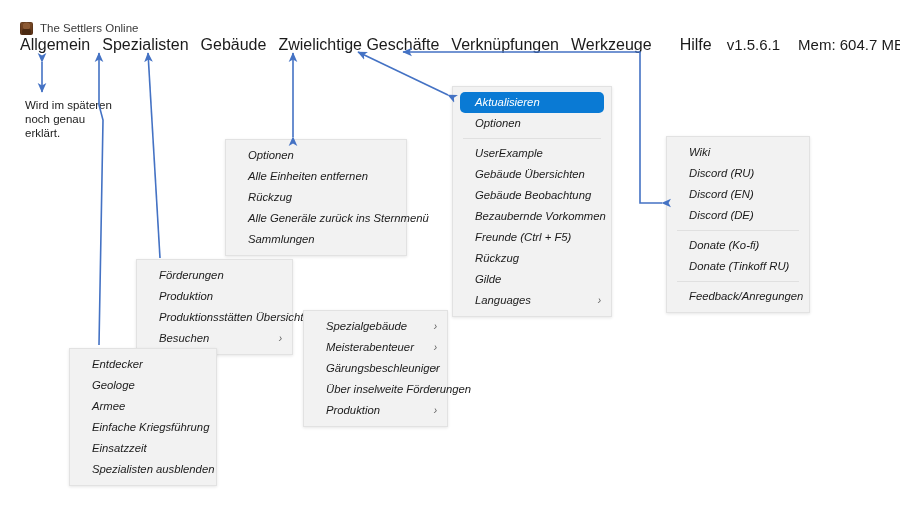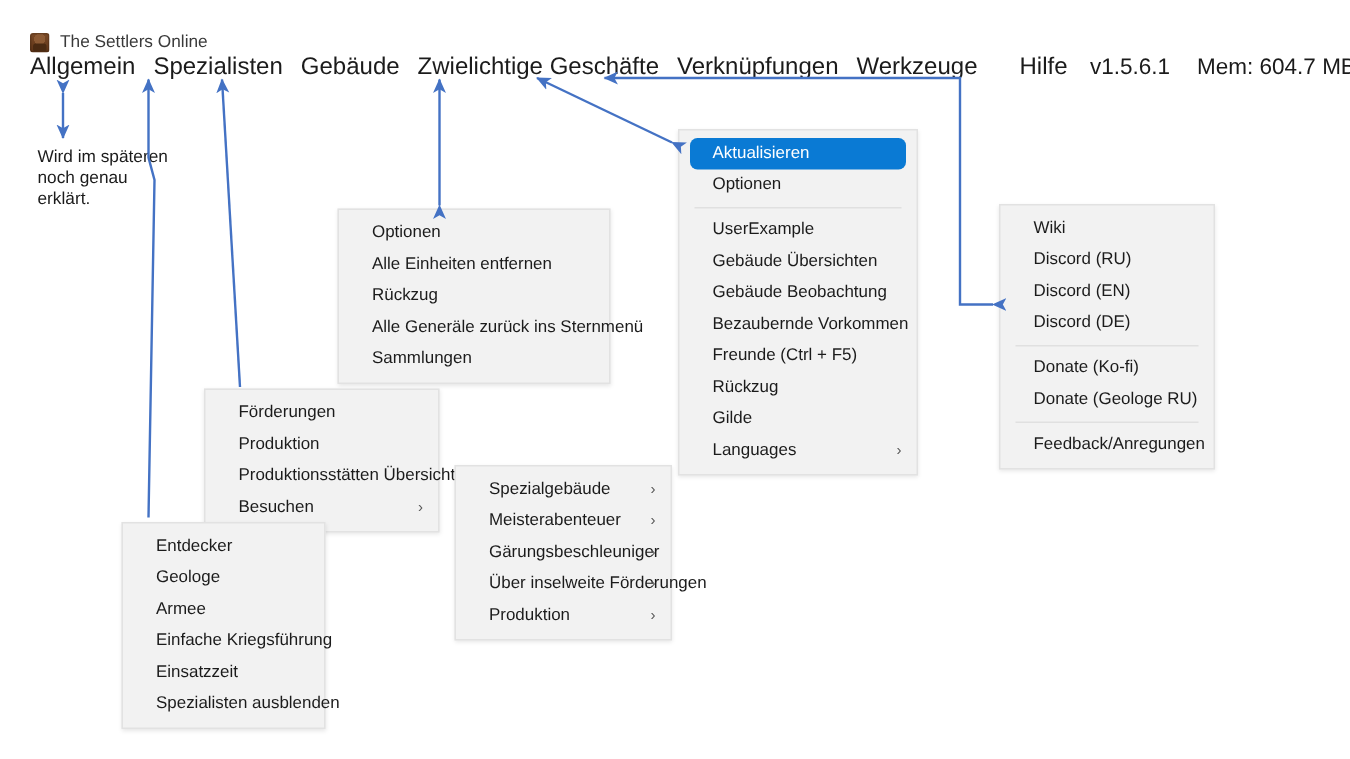--- a/index.html
+++ b/index.html
@@ -86,20 +86,21 @@
     padding: 5px 0;
     box-sizing: border-box;
   }
   .menu .mi {
     position: relative;
     font-size: 11.3px;
     line-height: 15px;
     color: #1b1b1b;
     padding: 3px 22px 3px 22px;
     white-space: nowrap;
+    font-style: italic;
   }
   .menu .mi.hl {
     background: #0a7ad4;
     color: #ffffff;
     border-radius: 5px;
     margin: 0 7px;
     padding-left: 15px;
   }
   .menu .sep {
     height: 1px;
@@ -113,21 +114,21 @@
     font-size: 10px;
     color: #5a5a5a;
     line-height: 15px;
   }
 
   #menu-allgemein { left: 225px; top: 139px; width: 182px; }
   #menu-werkzeuge { left: 452px; top: 86px; width: 160px; }
   #menu-hilfe     { left: 666px; top: 136px; width: 144px; }
   #menu-gebaeude  { left: 136px; top: 259px; width: 157px; }
   #menu-besuchen  { left: 303px; top: 310px; width: 145px; }
-  #menu-spezialisten { left: 81px; top: 348px; width: 136px; }
+  #menu-spezialisten { left: 69px; top: 348px; width: 148px; }
 
   
   .note {
     position: absolute;
     left: 25px; top: 98px;
     width: 95px;
     font-size: 11.5px;
     line-height: 14px;
     color: #1b1b1b;
   }
@@ -190,21 +191,21 @@
     </div>
   </div>
 
   <div class="menu" id="menu-hilfe">
     <div class="mi">Wiki</div>
     <div class="mi">Discord (RU)</div>
     <div class="mi">Discord (EN)</div>
     <div class="mi">Discord (DE)</div>
     <div class="sep"></div>
     <div class="mi">Donate (Ko-fi)</div>
-    <div class="mi">Donate (Geologe RU)</div>
+    <div class="mi">Donate (Tinkoff RU)</div>
     <div class="sep"></div>
     <div class="mi">Feedback/Anregungen</div>
   </div>
 
   <div class="menu" id="menu-gebaeude">
     <div class="mi">Förderungen</div>
     <div class="mi">Produktion</div>
     <div class="mi">Produktionsstätten Übersicht</div>
     <div class="mi">
       <span>Besuchen</span>

